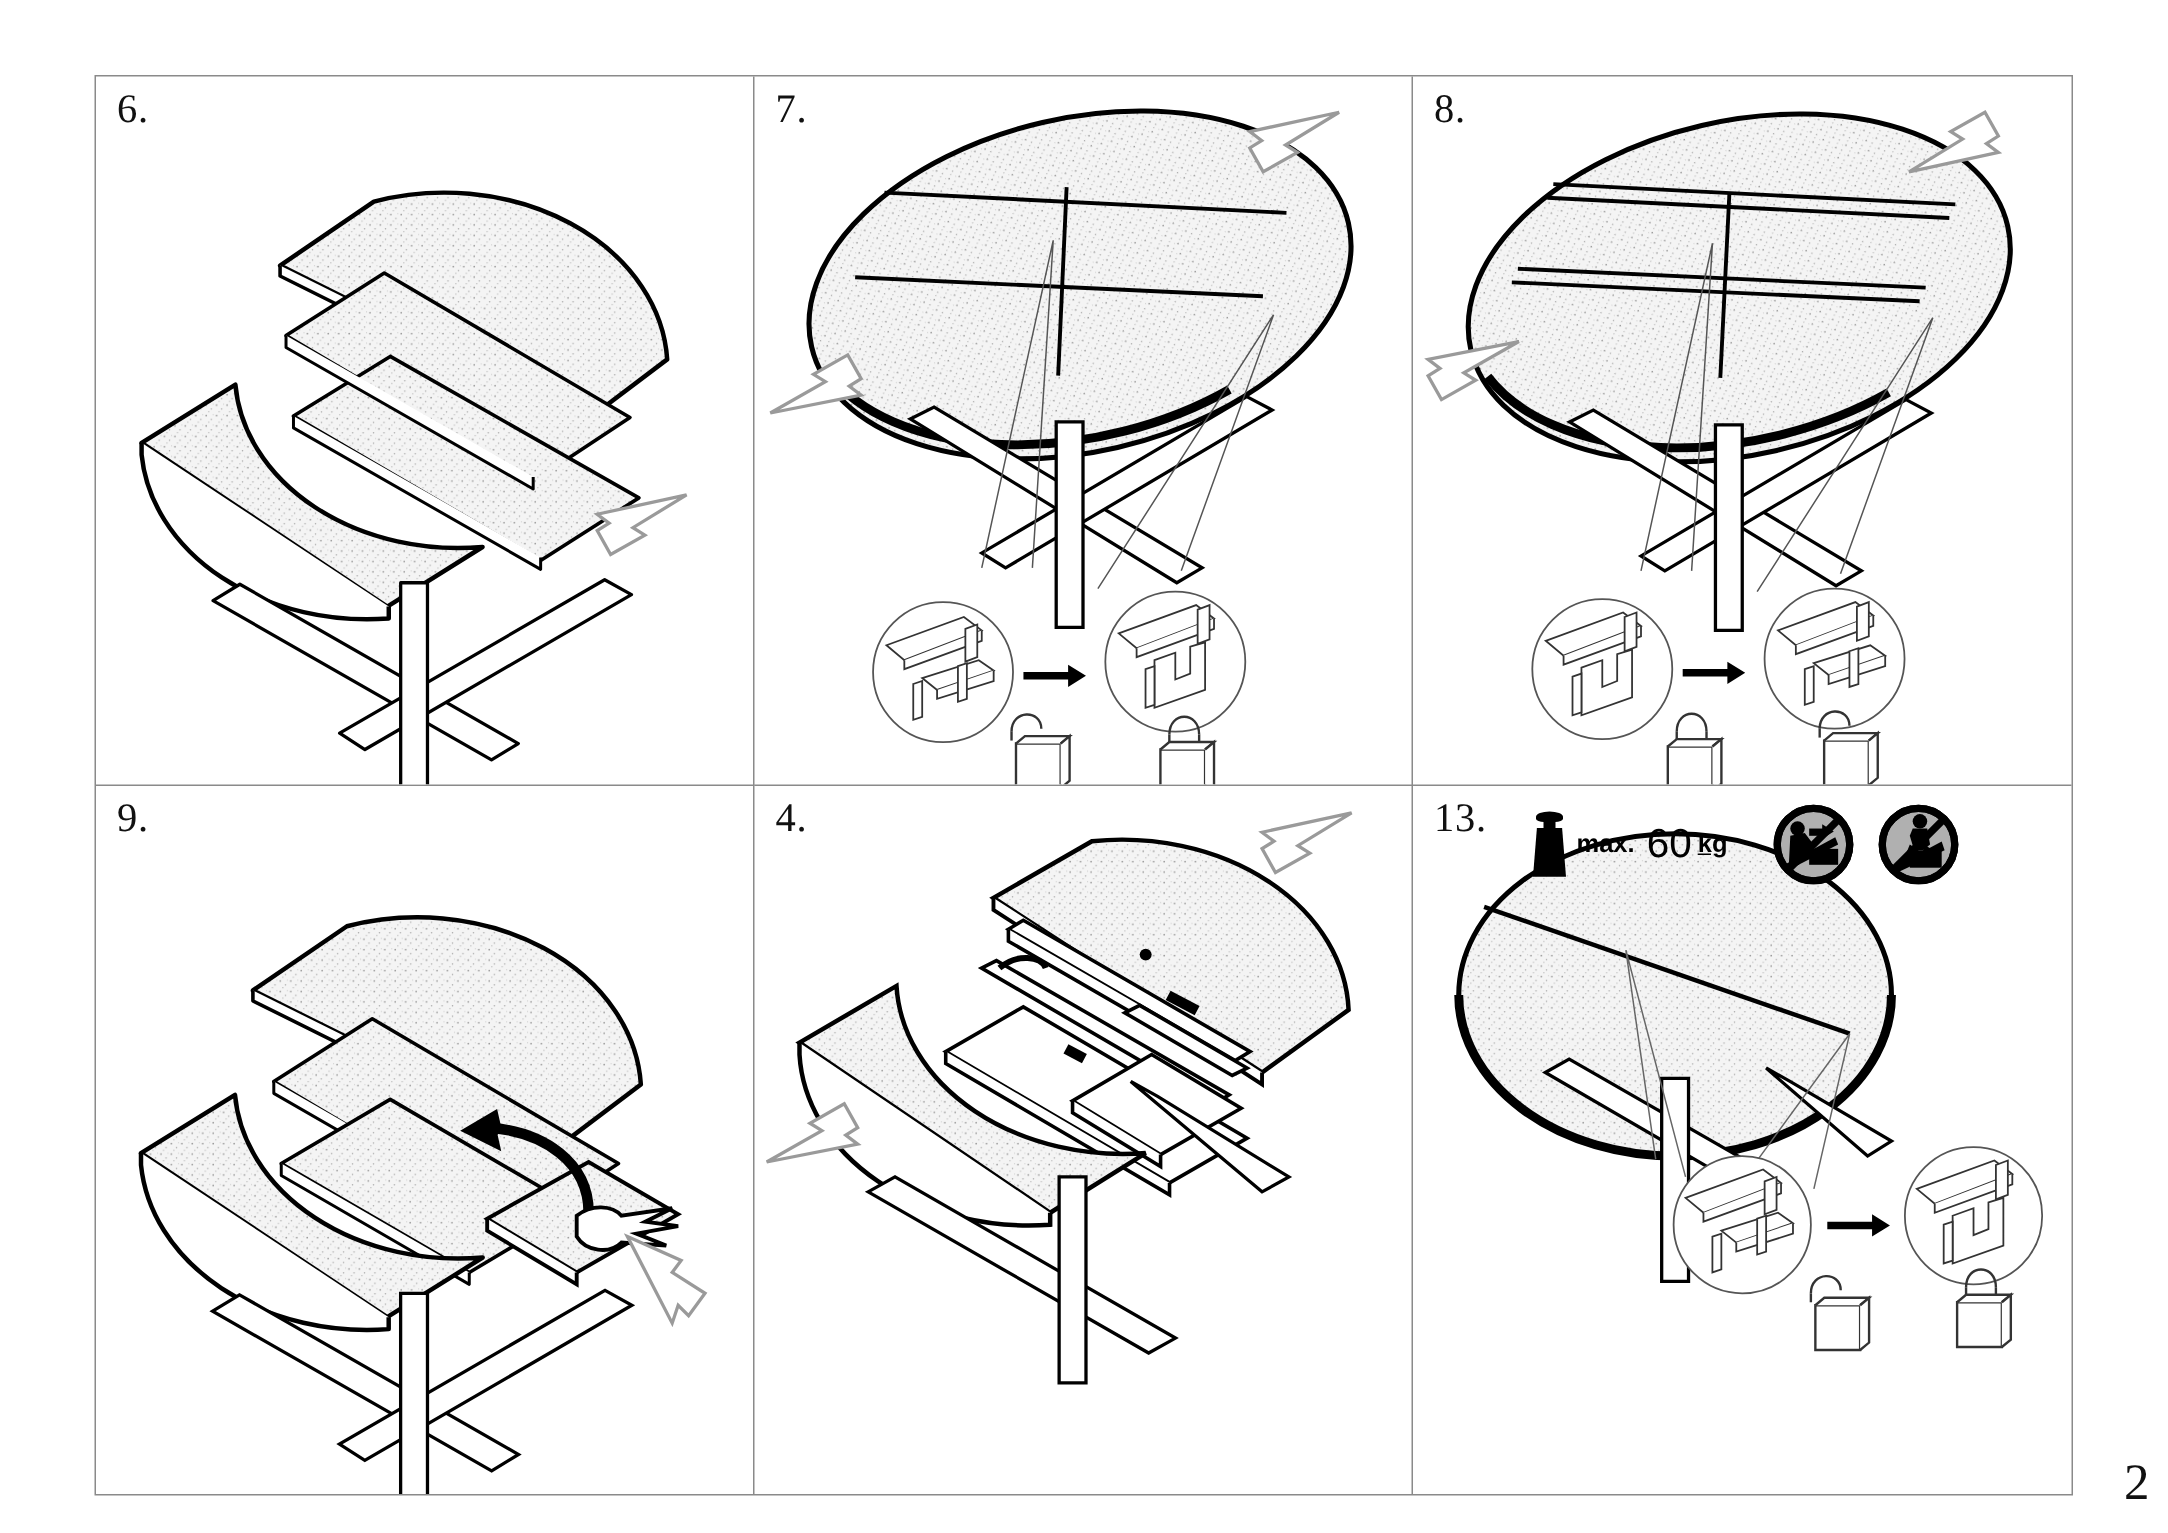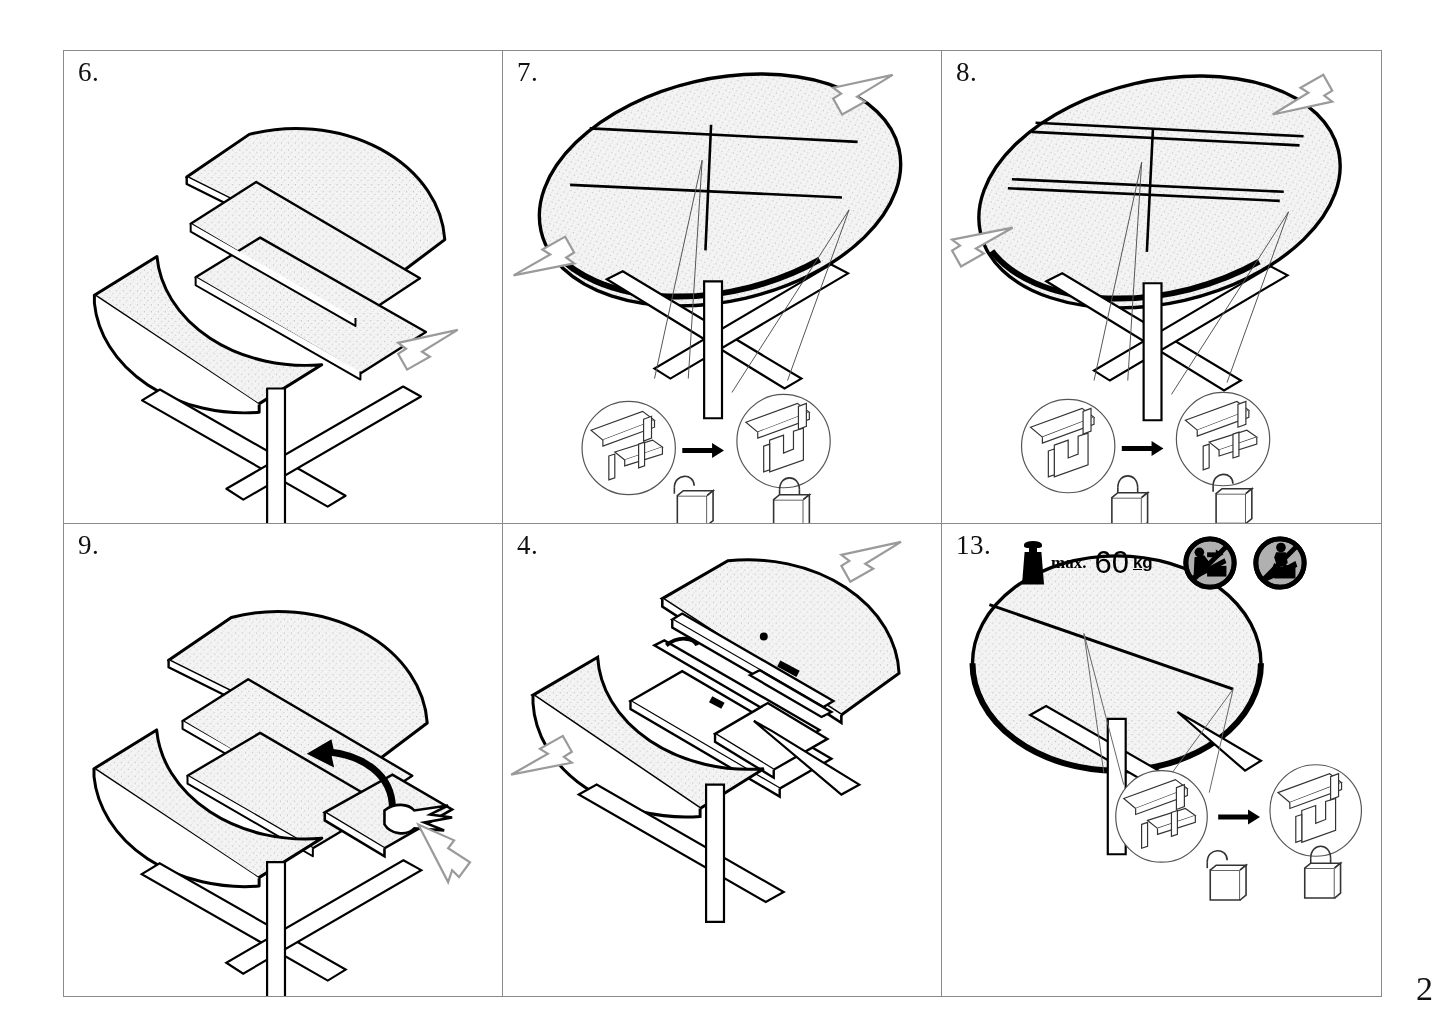--- a/index.html
+++ b/index.html
@@ -73,27 +73,27 @@
     background:#000;border-radius:50% 50% 30% 30%;
   }
   .weight-icon .neck{
     position:absolute;left:9px;top:5px;width:8px;height:8px;background:#000;
   }
   .weight-icon .body{
     position:absolute;left:2px;top:11px;width:22px;height:33px;background:#000;
     clip-path:polygon(12% 0,88% 0,100% 100%,0 100%);
   }
   .maxlabel{
-    font-family:Liberation Serif, serif;
+    font-family:Liberation Sans, sans-serif;
     font-weight:bold;font-size:17px;color:#000;
     margin-right:8px;letter-spacing:0px;
   }
   .bignum{
     font-family:"Liberation Sans", sans-serif;
-    font-size:31px;color:#000;margin-right:4px;letter-spacing:0px;
+    font-size:27px;color:#000;margin-right:4px;letter-spacing:0px;
   }
   .kg{
     font-family:"Liberation Sans", sans-serif;
     font-weight:bold;font-size:17px;color:#000;text-decoration:underline;
   }
   .prohib{margin-left:28px;display:flex;gap:12px;}
 </style>
 </head>
 <body>
 

